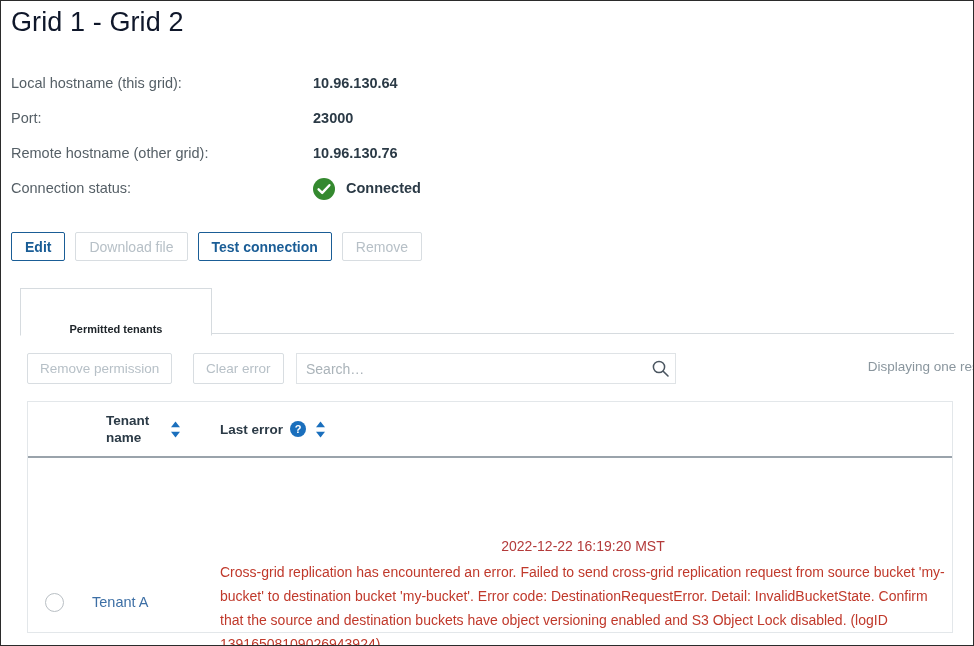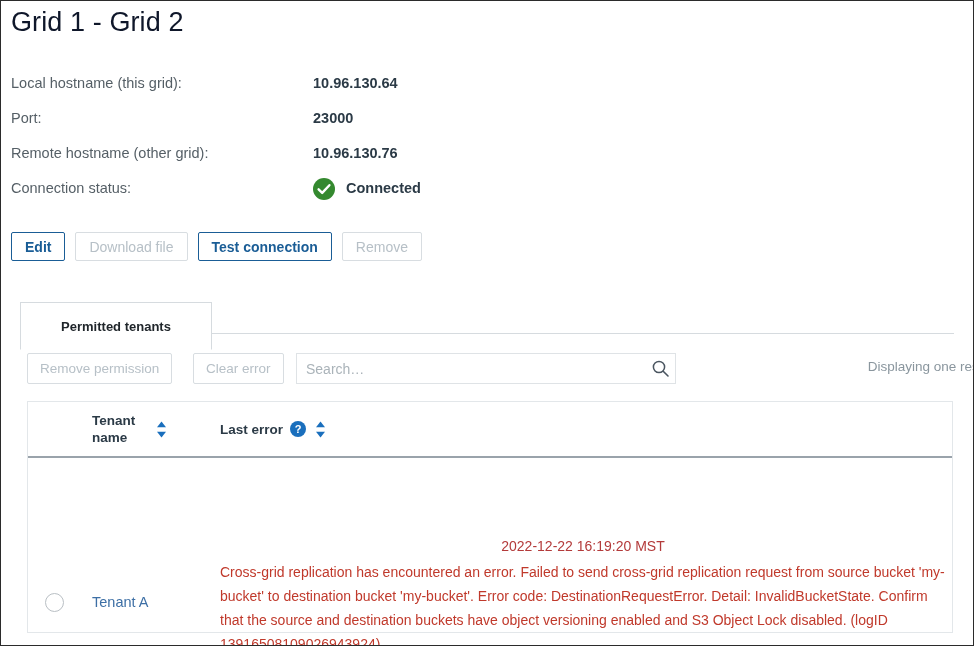--- a/index.html
+++ b/index.html
@@ -134,27 +134,27 @@
     position: absolute;
     left: 19px;
     top: 285px;
     width: 934px;
     height: 48px;
     border-bottom: 1px solid #d6dbdf;
     box-sizing: border-box;
   }
   .tab {
     position: absolute;
-    top: 16px;
+    top: 2px;
     height: 48px;
     box-sizing: border-box;
     display: flex;
-    align-items: center;
+    align-items: flex-end;
     justify-content: center;
-    font-size: 13px;
+    font-size: 11px;
     cursor: pointer;
     white-space: nowrap;
   }
   .tab.active {
     left: 0px;
     width: 192px;
     background: #ffffff;
     border: 1px solid #d6dbdf;
     border-bottom: 1px solid #ffffff;
     color: #20262b;
@@ -256,21 +256,21 @@
   .th {
     position: absolute;
     top: 0;
     height: 54px;
     display: flex;
     align-items: center;
     font-size: 13.5px;
     font-weight: bold;
     color: #2b3a46;
   }
-  .th-tenant { left: 64px; width: 120px; }
+  .th-tenant { left: 78px; width: 120px; }
   .th-tenant .th-label {
     width: 55px;
     line-height: 17px;
     cursor: pointer;
   }
   .th-lasterror { left: 192px; }
   .th-lasterror .th-label { cursor: pointer; white-space: nowrap; }
   .sort-icon {
     margin-left: 8px;
     display: inline-flex;

